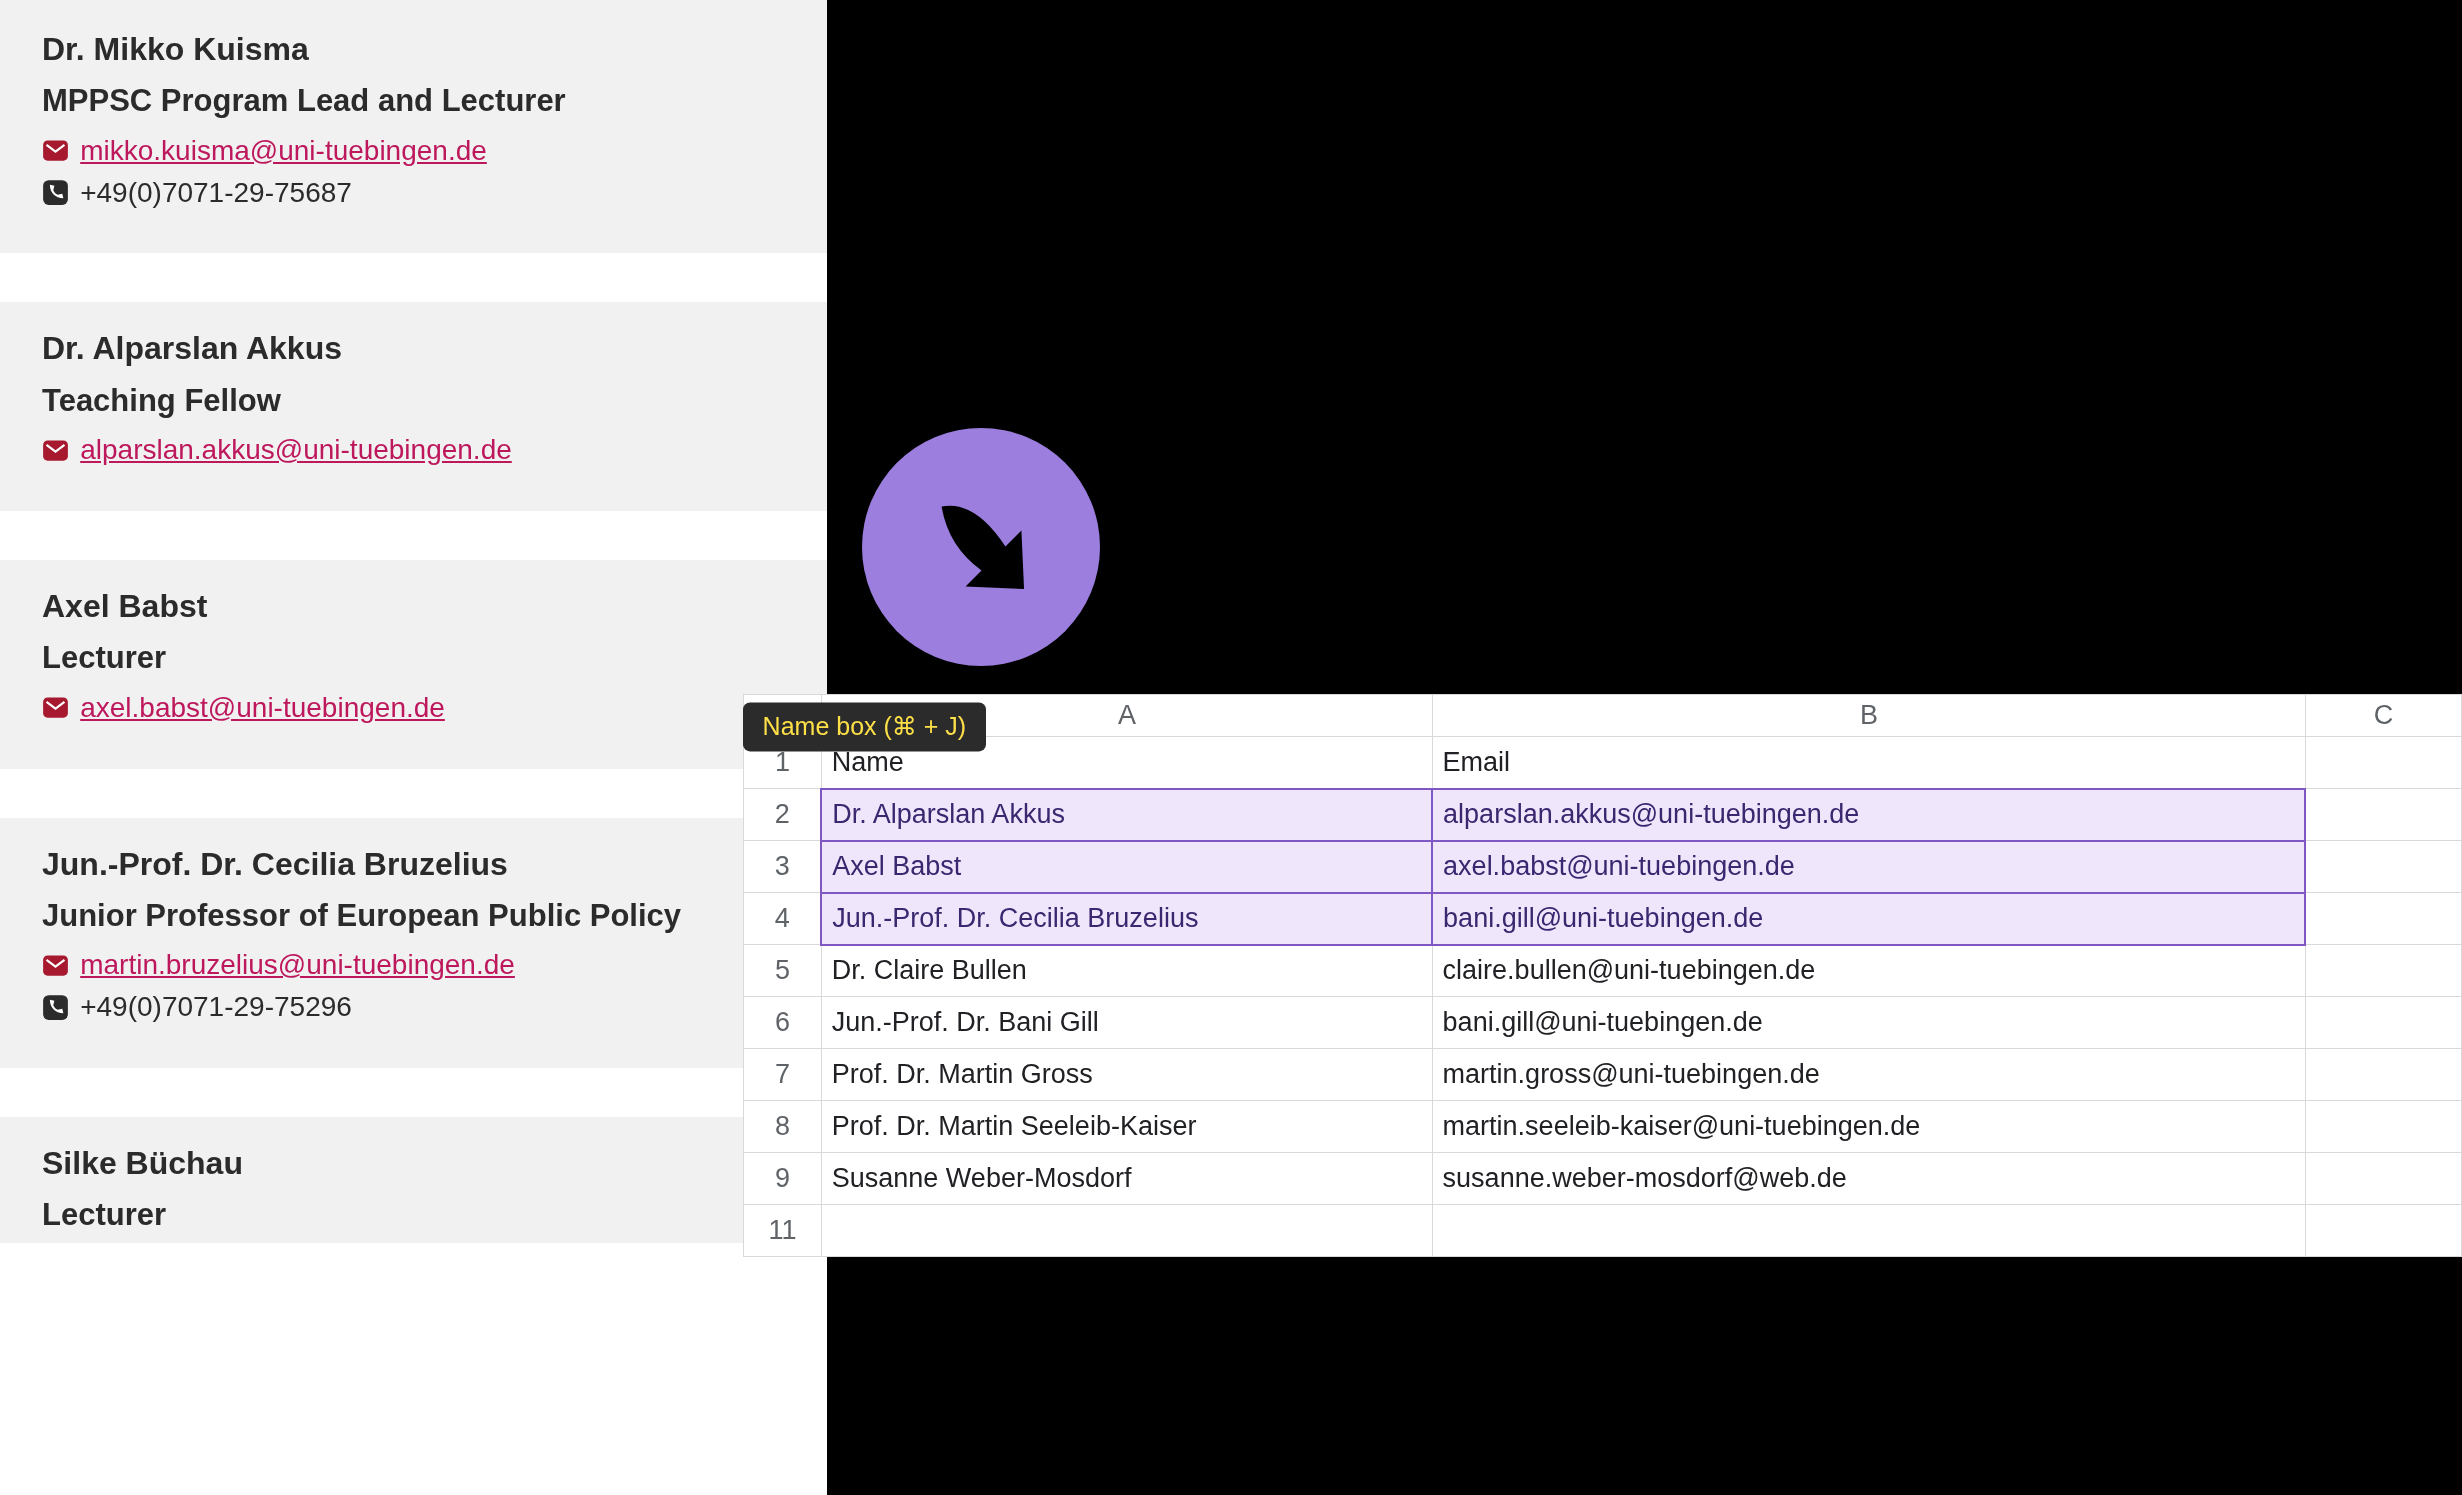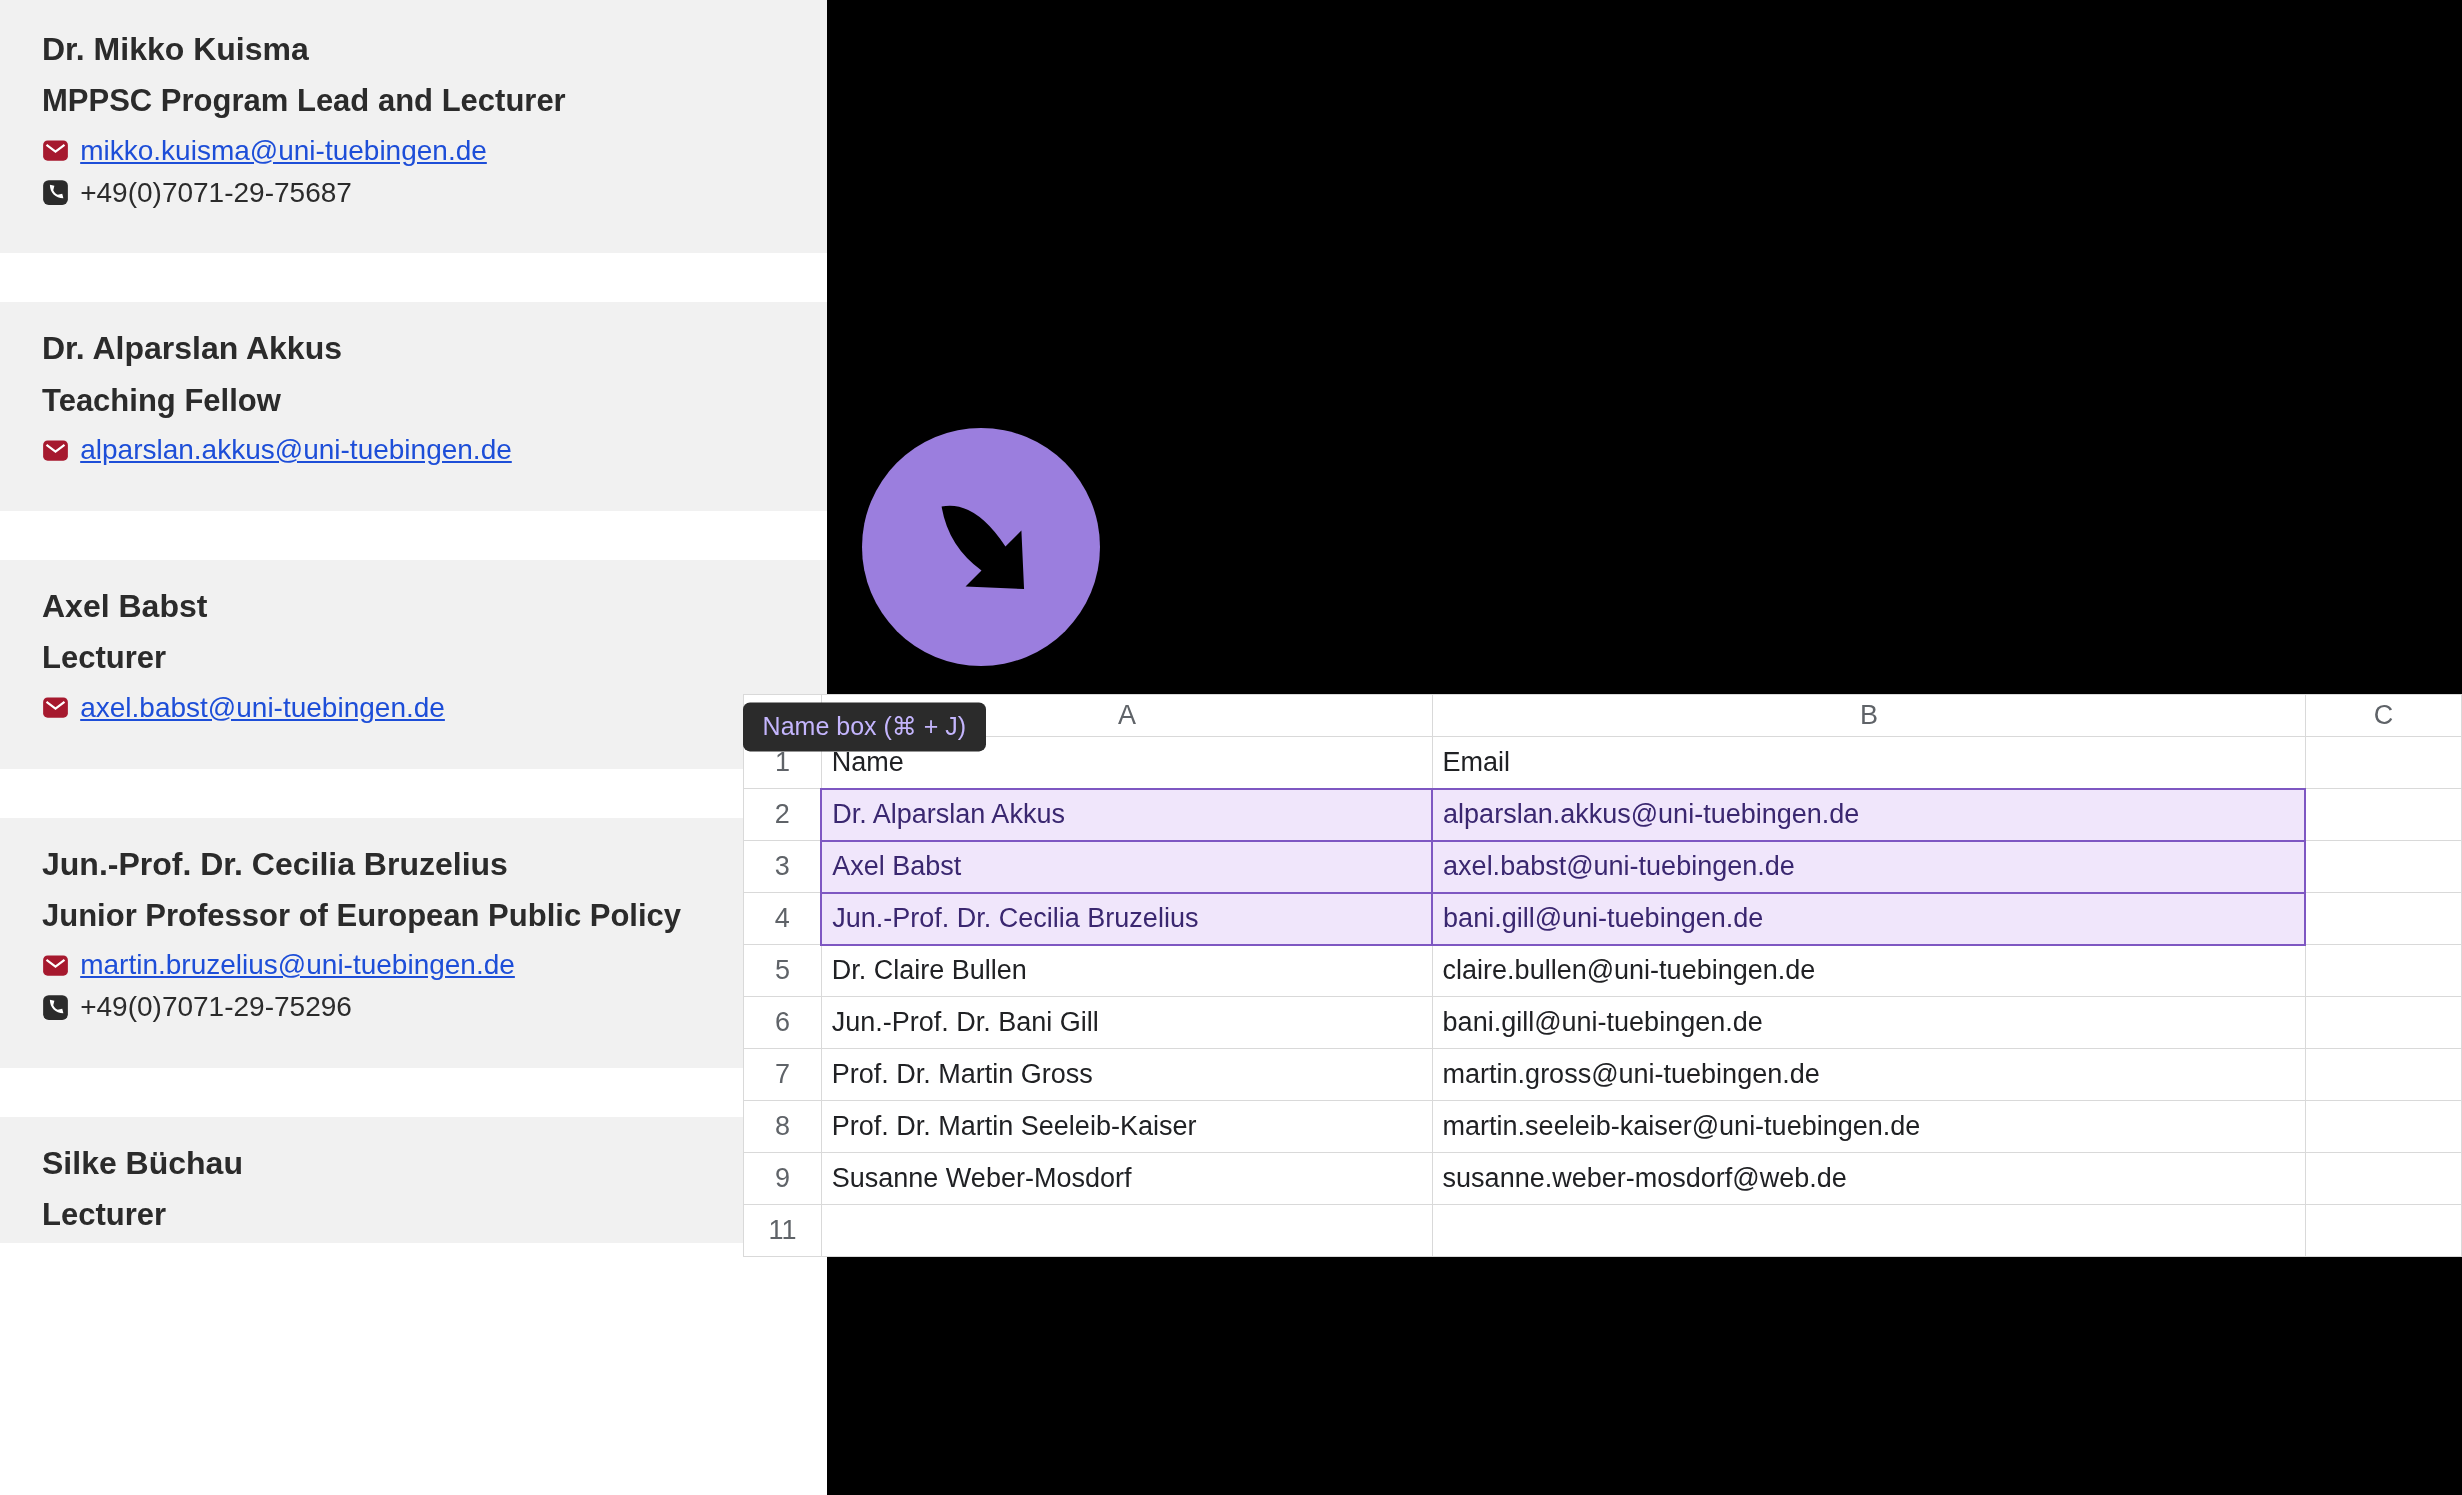--- a/index.html
+++ b/index.html
@@ -50,21 +50,21 @@
   .card .icon {
     width: 27px;
     height: 27px;
     display: inline-flex;
     align-items: center;
     justify-content: center;
     flex: 0 0 27px;
   }
   .card .icon svg { width: 100%; height: 100%; }
   .card .email a {
-    color: #1d4ed8;
+    color: #be185d;
     text-decoration: underline;
   }
   .card .phone-text {
     color: #2b2b2b;
   }
 
   
   .right-area {
     position: absolute;
     left: 827px;
@@ -96,21 +96,21 @@
     width: 1719px;
     background: #fff;
     font-family: Arial, sans-serif;
   }
   .tooltip {
     position: absolute;
     left: 743px;
     top: 708px;
     transform: translateY(-5.6px);
     background: #2b2b2b;
-    color: #c4b5fd;
+    color: #fde047;
     font-size: 25px;
     padding: 9.8px 19.6px;
     border-radius: 7px;
     z-index: 50;
     white-space: nowrap;
   }
   .sheet-table {
     border-collapse: collapse;
     width: 100%;
     table-layout: fixed;

